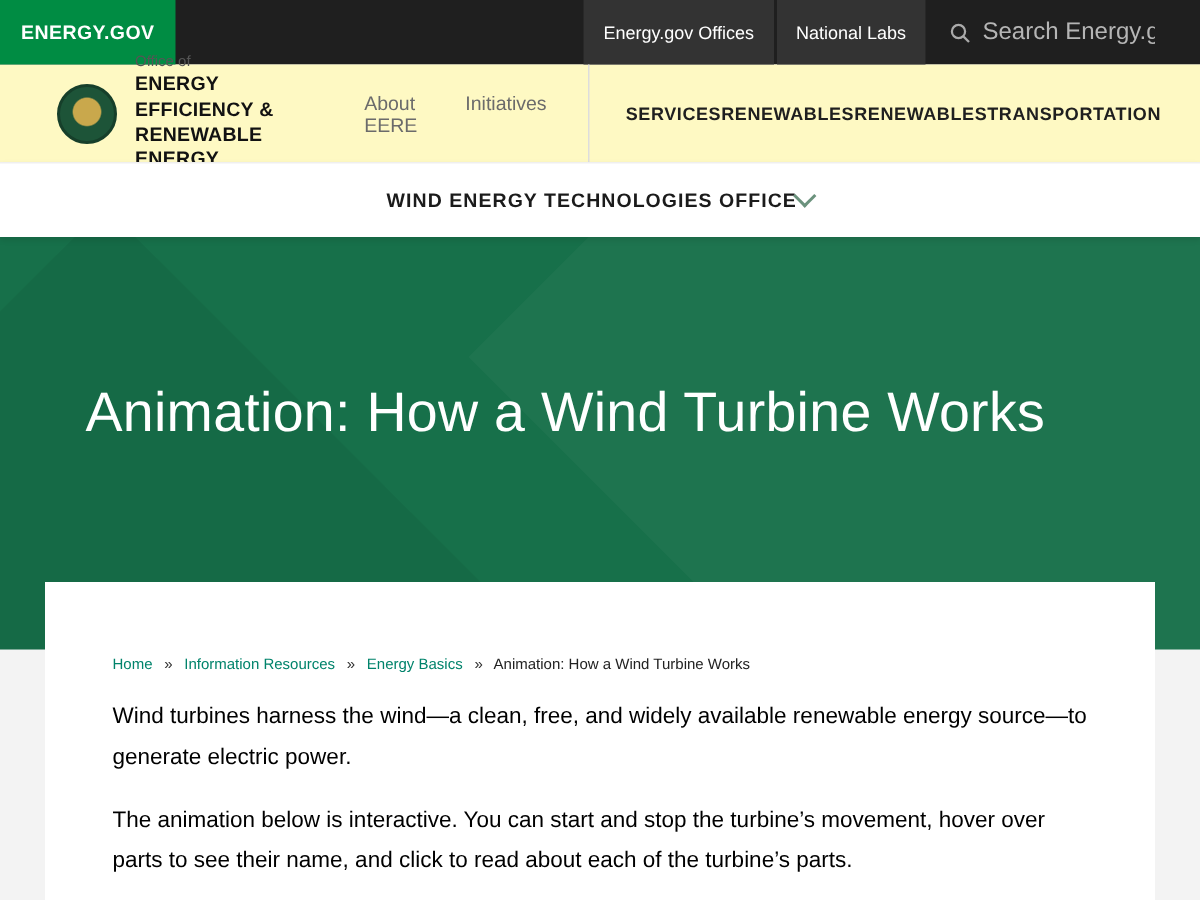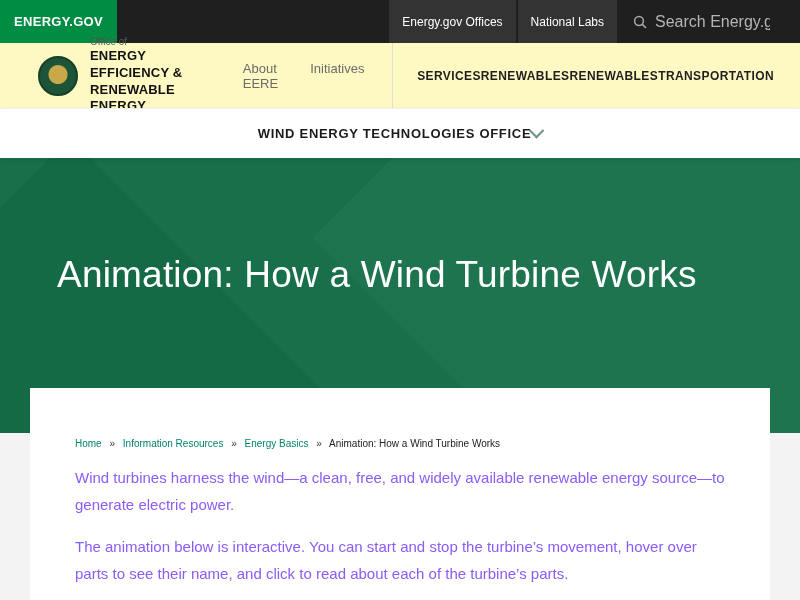--- a/index.html
+++ b/index.html
@@ -57,21 +57,21 @@
              letter-spacing: .2px; padding: 96px 40px 0 57px; }
 
   
   .card { position: relative; z-index: 2; width: 740px; margin: -45px auto 0; background: #fff;
           padding: 50px 45px 40px; min-height: 290px; }
   .breadcrumb { font-size: 10px; color: #333; }
   .breadcrumb a { color: #00836b; text-decoration: none; }
   .breadcrumb .sep { margin: 0 5px; color: #333; }
   .breadcrumb .current { color: #222; }
   .card h2 { font-size: 23px; font-weight: bold; color: #181818; margin-top: 28px; }
-  .card p { font-size: 15px; color: #8b5cf6; line-height: 1.8; margin-top: 15px; }
+  .card p { font-size: 15px; color: #000000; line-height: 1.8; margin-top: 15px; }
 </style>
 </head>
 <body>
 
 <header class="topbar">
   <a href="#" class="brand">ENERGY.GOV</a>
   <div class="topbar-right">
     <a href="#" class="topbar-link">Energy.gov Offices</a>
     <a href="#" class="topbar-link">National Labs</a>
     <div class="searchbox">

